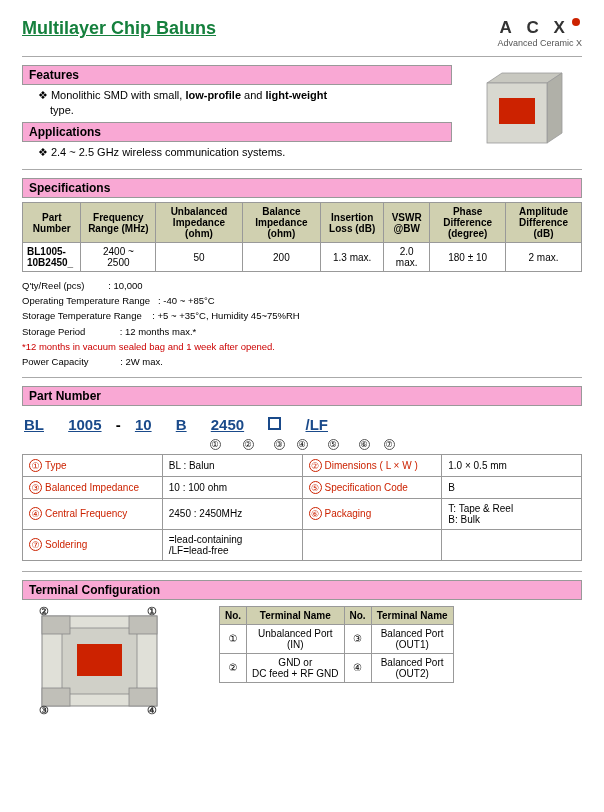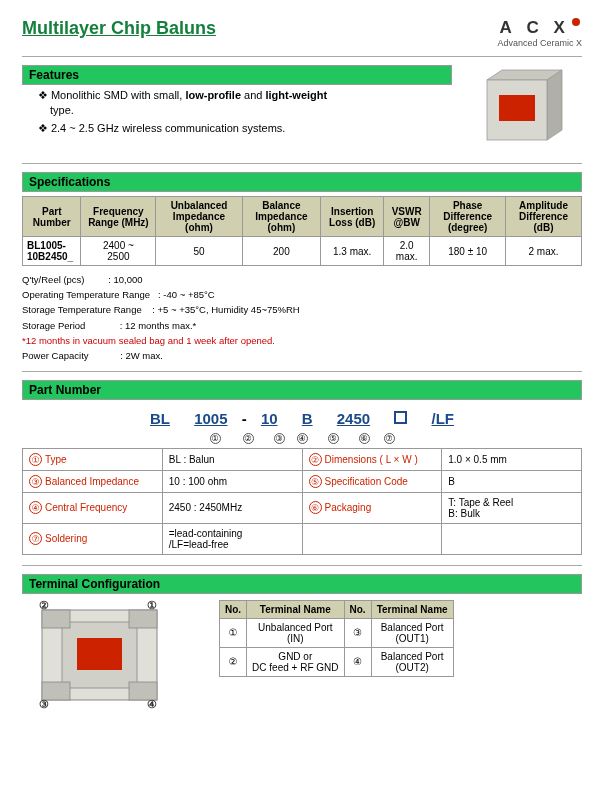--- a/index.html
+++ b/index.html
@@ -16,21 +16,21 @@
     
     .header { display: flex; justify-content: space-between; align-items: flex-start; margin-bottom: 6px; }
     .header-left {}
     .main-title { font-size: 20px; font-weight: bold; color: #1a4a8a; text-decoration: underline; margin-bottom: 2px; }
     .sub-title { font-size: 18px; font-weight: bold; color: #15803d; text-decoration: underline; }
     .logo-area { display: flex; flex-direction: column; align-items: center; }
     .logo-dot { width: 8px; height: 8px; background: #cc2200; border-radius: 50%; display: inline-block; margin-left: 2px; vertical-align: super; }
 
     
     .section-header {
-      background: #22c55e;
+      background: #f9a8d4;
       font-weight: bold;
       font-size: 12px;
       padding: 2px 6px;
       margin-bottom: 4px;
       border: 1px solid #999;
     }
 
     
     .features-block { margin-bottom: 2px; }
     .feat-app-row { display: flex; justify-content: space-between; margin-bottom: 8px; }
@@ -80,21 +80,20 @@
       vertical-align: middle;
     }
     .term-table th { background: #d0d0b0; font-weight: bold; }
     .term-table td { background: #fff; }
 
     .divider { border: none; border-top: 1px solid #aaa; margin: 8px 0; }
 
     .pn-segments-row {
       display: flex;
       align-items: baseline;
-      justify-content: center;
       gap: 8px;
       font-size: 15px;
       font-weight: bold;
     }
     .pn-seg-item { color: #1a4a8a; text-decoration: underline; padding: 0 2px; }
     .pn-dash { color: #000; }
     .pn-circles-row {
       display: flex;
       justify-content: center;
       margin-top: 4px;
@@ -126,20 +125,21 @@
 
 <hr class="divider">
 
 <div class="feat-app-row">
   <div class="feat-app-left">
 
     <div class="section-header">Features</div>
     <div class="bullet-item">Monolithic SMD with small, <strong>low-profile</strong> and <strong>light-weight</strong></div>
     <div style="margin-left:28px; margin-bottom:6px;">type.</div>
 
+    <div class="section-header">Applications</div>
     <div class="bullet-item">2.4 ~ 2.5 GHz wireless communication systems.</div>
   </div>
 
   <div style="width:130px; flex-shrink:0; display:flex; align-items:center; justify-content:center;">
     <svg width="120" height="90" viewBox="0 0 120 90">
 
       <polygon points="30,15 90,15 105,5 45,5" fill="#c8c8c0" stroke="#999" stroke-width="0.8"></polygon>
 
       <polygon points="90,15 105,5 105,65 90,75" fill="#b0b0a8" stroke="#999" stroke-width="0.8"></polygon>
 

